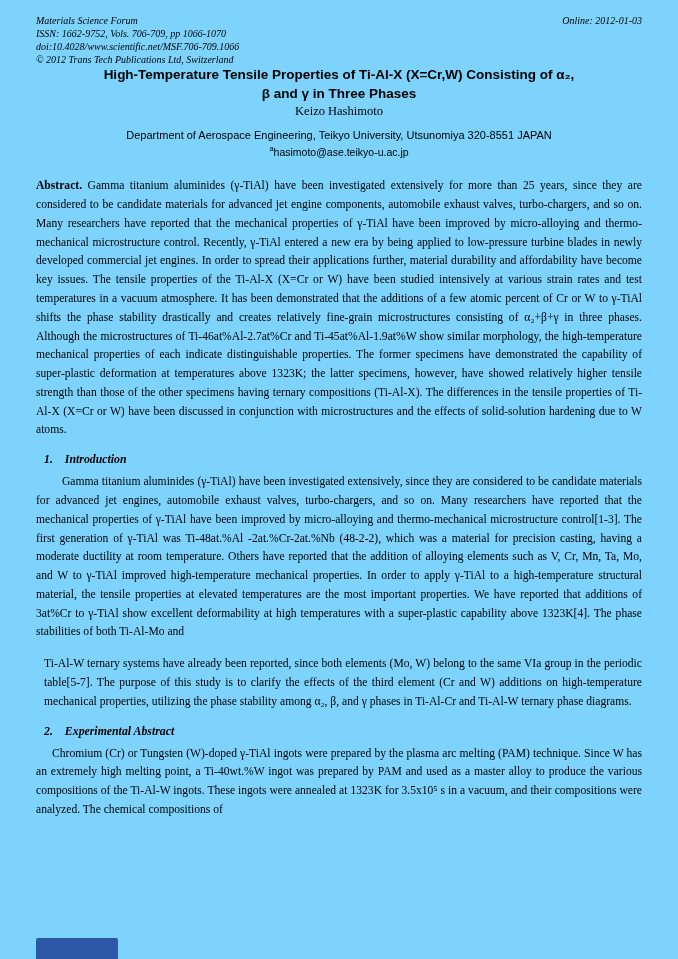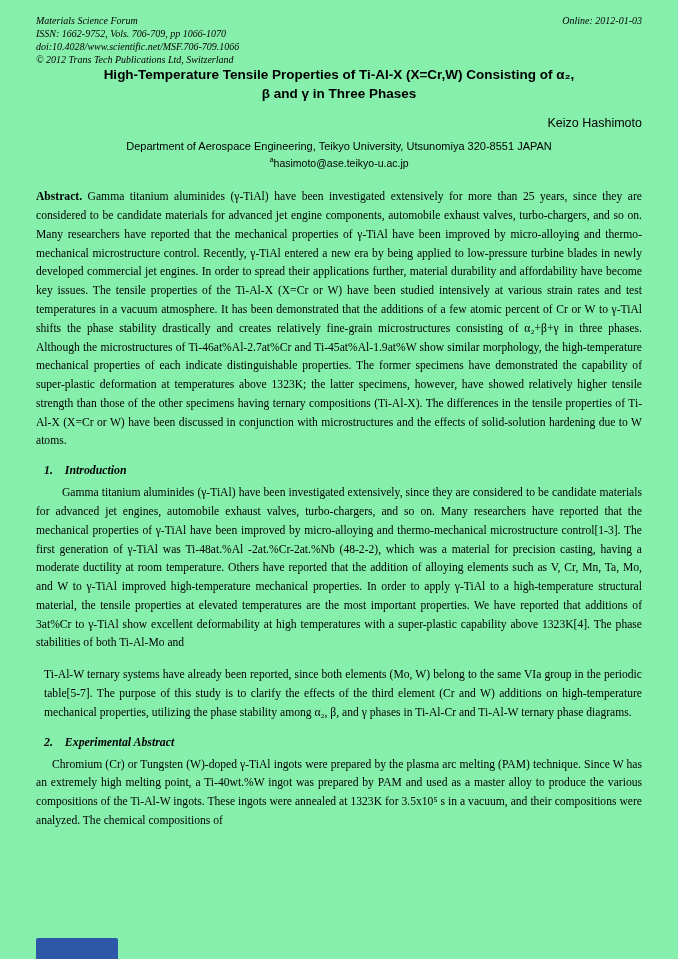--- a/index.html
+++ b/index.html
@@ -1,30 +1,30 @@
 <!DOCTYPE html>
 <html><head>
 <meta charset="utf-8">
 <style>
   * { margin:0; padding:0; box-sizing:border-box; }
   html,body { background:#ffffff; }
   .page {
-    width:678px; height:959px; background:#86efac; position:relative;
+    width:678px; height:959px; background:#7dd3fc; position:relative;
     padding:14px 36px 0 36px; overflow:hidden; color:#000;
     font-family:"Liberation Serif", serif;
   }
   .header { font-size:10px; font-style:italic; line-height:1.3; }
   .header-row { display:flex; justify-content:space-between; }
   .title {
     font-family:"Liberation Sans", sans-serif; font-size:13.5px; font-weight:bold;
     text-align:center; line-height:1.4;
   }
   .author {
-    font-family:Liberation Sans, sans-serif; font-size:12.5px;
-    text-align:right; margin-top:12px; font-weight:normal;
+    font-family:Liberation Serif, serif; font-size:12.5px;
+    text-align:center; font-weight:normal;
   }
   .affiliation {
     font-family:"Liberation Sans", sans-serif; font-size:11px;
     text-align:center; margin-top:10px;
   }
   .email {
     font-family:"Liberation Sans", sans-serif; font-size:10.5px;
     text-align:center; margin-top:3px;
   }
   .email sup { font-size:7.5px; }

